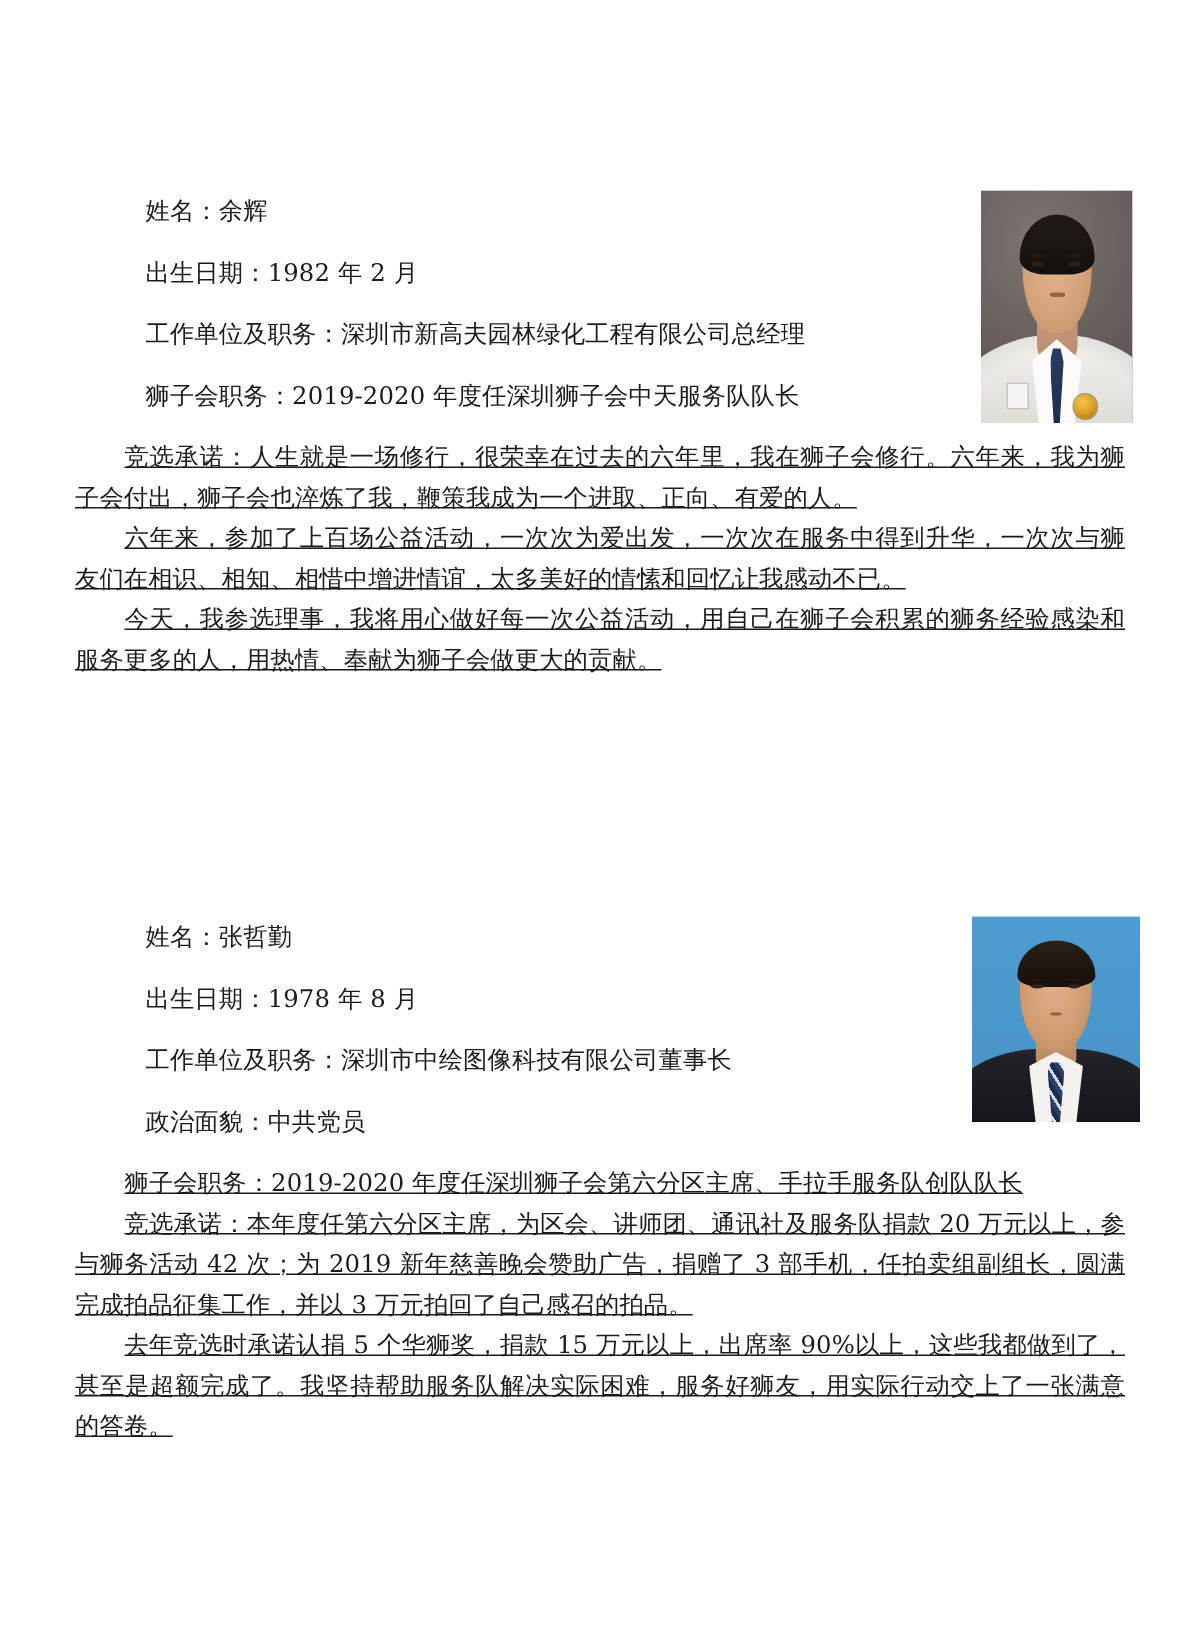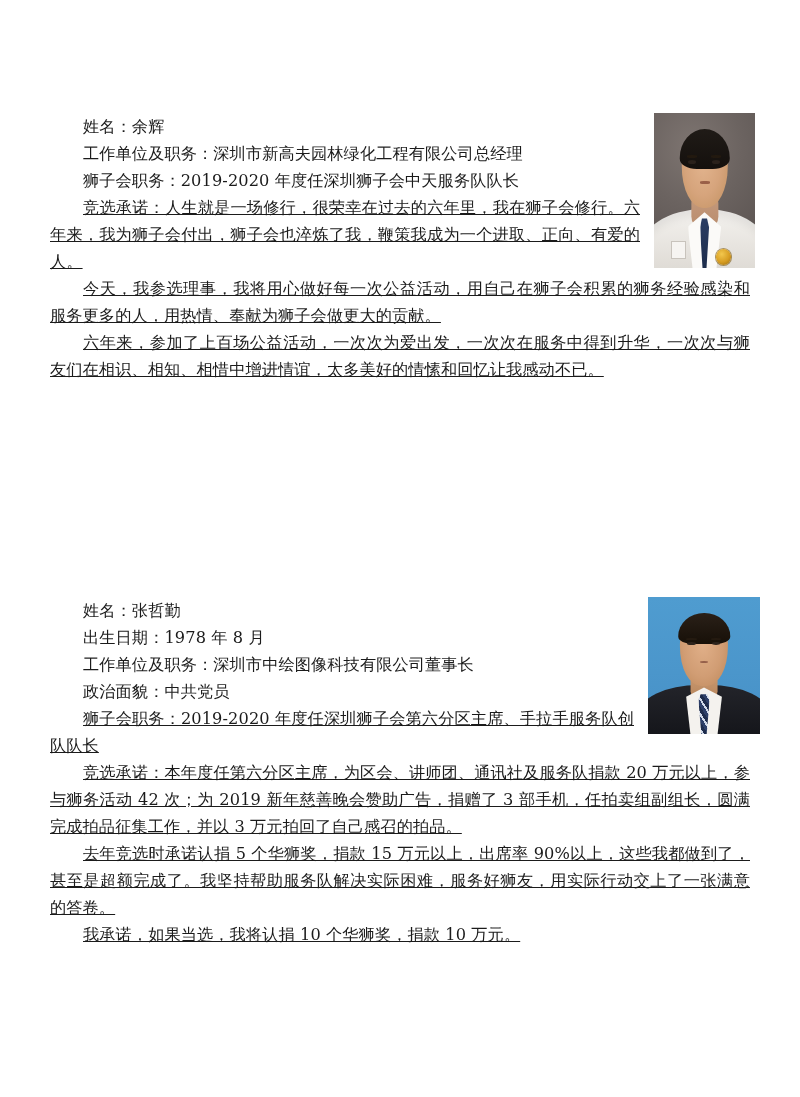--- a/index.html
+++ b/index.html
@@ -38,21 +38,21 @@
     width: 700px;
     font-size: 16.2px;
     line-height: 27px;
     text-align: justify;
     text-justify: inter-ideograph;
     letter-spacing: 0.1px;
   }
 
   
   .info-line {
-    margin: 0;
+    margin: 14px;
     text-indent: 33px;
     white-space: nowrap;
   }
   .para {
     margin: 0;
     text-indent: 33px;
     text-decoration: underline;
   }
 
   
@@ -279,26 +279,27 @@
         <span class="p1-brow l"></span>
         <span class="p1-brow r"></span>
         <span class="p1-eye l"></span>
         <span class="p1-eye r"></span>
         <span class="p1-mouth"></span>
         <span class="p1-pocket"></span>
         <span class="p1-badge"></span>
       </figure>
 
       <p class="info-line">姓名：余辉</p>
+      <p class="info-line">出生日期：1982 年 2 月</p>
       <p class="info-line">工作单位及职务：深圳市新高夫园林绿化工程有限公司总经理</p>
       <p class="info-line">狮子会职务：2019-2020 年度任深圳狮子会中天服务队队长</p>
 
       <p class="para">竞选承诺：人生就是一场修行，很荣幸在过去的六年里，我在狮子会修行。六年来，我为狮子会付出，狮子会也淬炼了我，鞭策我成为一个进取、正向、有爱的人。</p>
+      <p class="para">六年来，参加了上百场公益活动，一次次为爱出发，一次次在服务中得到升华，一次次与狮友们在相识、相知、相惜中增进情谊，太多美好的情愫和回忆让我感动不已。</p>
       <p class="para">今天，我参选理事，我将用心做好每一次公益活动，用自己在狮子会积累的狮务经验感染和服务更多的人，用热情、奉献为狮子会做更大的贡献。</p>
-      <p class="para">六年来，参加了上百场公益活动，一次次为爱出发，一次次在服务中得到升华，一次次与狮友们在相识、相知、相惜中增进情谊，太多美好的情愫和回忆让我感动不已。</p>
     </div>
   </section>
 
   <section class="candidate" id="candidate-2">
     <div class="text-col clearfix">
 
       <figure class="photo" id="photo-2">
         <span class="p2-bg"></span>
         <span class="p2-suit"></span>
         <span class="p2-neck"></span>
@@ -314,17 +315,16 @@
       </figure>
 
       <p class="info-line">姓名：张哲勤</p>
       <p class="info-line">出生日期：1978 年 8 月</p>
       <p class="info-line">工作单位及职务：深圳市中绘图像科技有限公司董事长</p>
       <p class="info-line">政治面貌：中共党员</p>
       <p class="para">狮子会职务：2019-2020 年度任深圳狮子会第六分区主席、手拉手服务队创队队长</p>
 
       <p class="para">竞选承诺：本年度任第六分区主席，为区会、讲师团、通讯社及服务队捐款 20 万元以上，参与狮务活动 42 次；为 2019 新年慈善晚会赞助广告，捐赠了 3 部手机，任拍卖组副组长，圆满完成拍品征集工作，并以 3 万元拍回了自己感召的拍品。</p>
       <p class="para">去年竞选时承诺认捐 5 个华狮奖，捐款 15 万元以上，出席率 90%以上，这些我都做到了，甚至是超额完成了。我坚持帮助服务队解决实际困难，服务好狮友，用实际行动交上了一张满意的答卷。</p>
-      <p class="para">我承诺，如果当选，我将认捐 10 个华狮奖，捐款 10 万元。</p>
     </div>
   </section>
 
 </div>
 
 </body></html>

